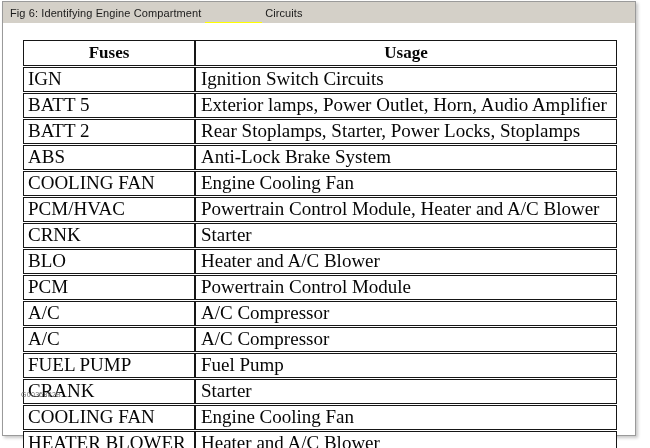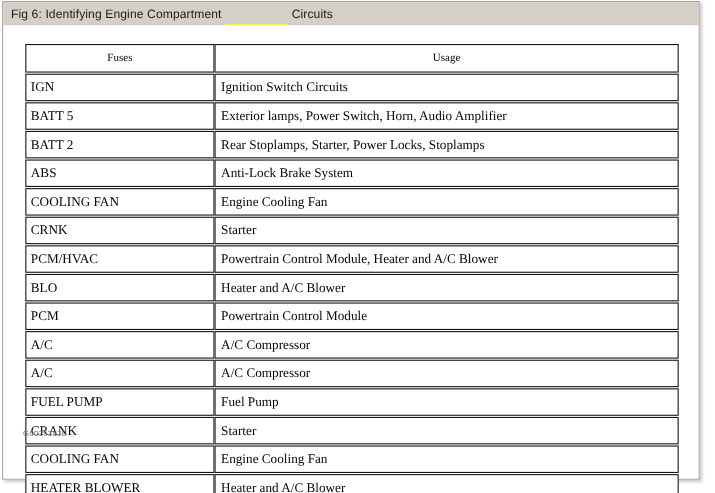--- a/index.html
+++ b/index.html
@@ -79,35 +79,35 @@
   }
   #fuse-table col.c1 { width: 172px; }
   #fuse-table col.c2 { width: 422px; }
 
   #fuse-table th,
   #fuse-table td {
     border: 1px solid #161616;
     box-sizing: border-box;
     height: 23px;
     padding: 0 0 1px 4px;
-    font-size: 12px;
+    font-size: 19px;
     line-height: 22px;
     color: #060606;
     vertical-align: middle;
     white-space: nowrap;
     overflow: hidden;
     background: #ffffff;
   }
   #fuse-table th {
-    font-weight: normal;
+    font-weight: bold;
     text-align: center;
     padding-left: 0;
     height: 24px;
     line-height: 23px;
-    font-size: 10px;
+    font-size: 17px;
   }
   #fuse-table td.usage { padding-left: 5px; }
 
   
   #fuse-table tr + tr td::before { content: none; }
 
   
   #figure-code {
     position: absolute;
     left: 18px;
@@ -154,43 +154,43 @@
           <th>Usage</th>
         </tr>
       </thead>
       <tbody id="fuse-rows">
           <tr>
             <td class="fuse">IGN</td>
             <td class="usage">Ignition Switch Circuits</td>
           </tr>
           <tr>
             <td class="fuse">BATT 5</td>
-            <td class="usage">Exterior lamps, Power Switch, Horn, Audio Amplifier</td>
+            <td class="usage">Exterior lamps, Power Outlet, Horn, Audio Amplifier</td>
           </tr>
           <tr>
             <td class="fuse">BATT 2</td>
             <td class="usage">Rear Stoplamps, Starter, Power Locks, Stoplamps</td>
           </tr>
           <tr>
             <td class="fuse">ABS</td>
             <td class="usage">Anti-Lock Brake System</td>
           </tr>
           <tr>
             <td class="fuse">COOLING FAN</td>
             <td class="usage">Engine Cooling Fan</td>
           </tr>
           <tr>
+            <td class="fuse">PCM/HVAC</td>
+            <td class="usage">Powertrain Control Module, Heater and A/C Blower</td>
+          </tr>
+          <tr>
             <td class="fuse">CRNK</td>
             <td class="usage">Starter</td>
           </tr>
           <tr>
-            <td class="fuse">PCM/HVAC</td>
-            <td class="usage">Powertrain Control Module, Heater and A/C Blower</td>
-          </tr>
-          <tr>
             <td class="fuse">BLO</td>
             <td class="usage">Heater and A/C Blower</td>
           </tr>
           <tr>
             <td class="fuse">PCM</td>
             <td class="usage">Powertrain Control Module</td>
           </tr>
           <tr>
             <td class="fuse">A/C</td>
             <td class="usage">A/C Compressor</td>

